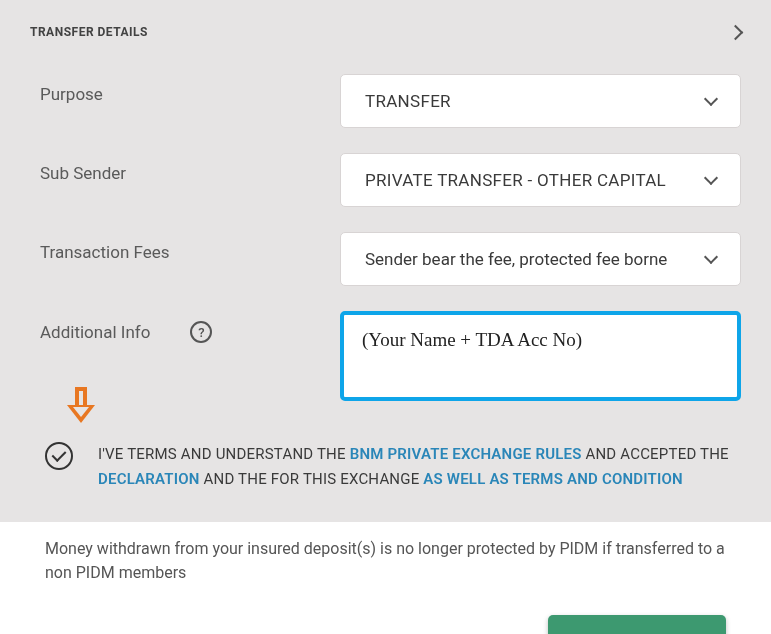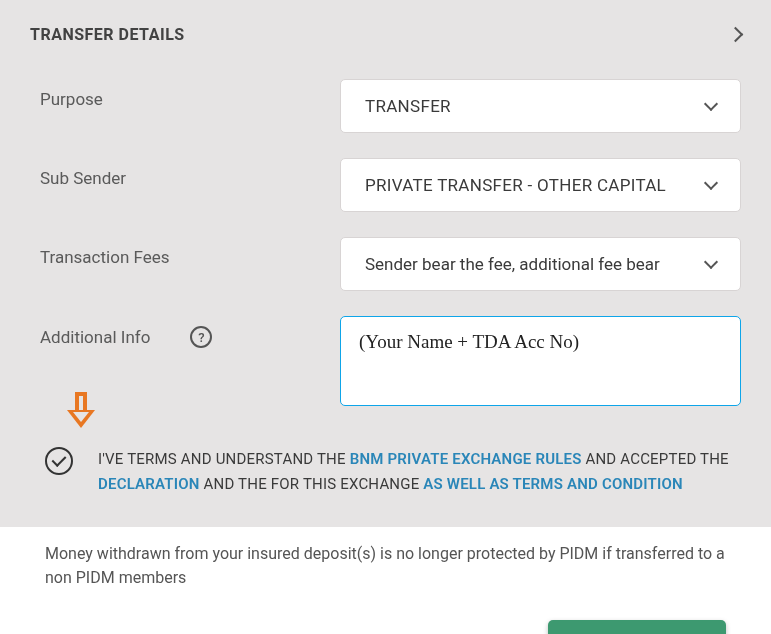--- a/index.html
+++ b/index.html
@@ -13,21 +13,21 @@
       background: #e6e4e4;
       padding: 25px 30px 20px 30px;
     }
     .header {
       display: flex;
       justify-content: space-between;
       align-items: center;
       margin-bottom: 35px;
     }
     .header-title {
-      font-size: 16px;
+      font-size: 12px;
       font-weight: 700;
       color: #424242;
       letter-spacing: 0.5px;
     }
     .chevron-right {
       width: 11px;
       height: 11px;
       border-top: 2.5px solid #555;
       border-right: 2.5px solid #555;
       transform: rotate(45deg);
@@ -89,21 +89,21 @@
       height: 10px;
       border-bottom: 2px solid #555;
       border-right: 2px solid #555;
       transform: rotate(45deg);
       margin-bottom: 5px;
       flex-shrink: 0;
     }
     .textarea-box {
       flex: 1;
       background: #fff;
-      border: 1px solid #0ea5e9;
+      border: 4px solid #0ea5e9;
       border-radius: 5px;
       height: 90px;
       padding: 14px 18px;
     }
     .textarea-value {
       font-family: Georgia, "Times New Roman", serif;
       font-size: 19px;
       color: #222;
     }
     .arrow-annotation {
@@ -237,21 +237,21 @@
       <div class="form-label">Sub Sender</div>
       <div class="select-box">
         <div class="select-value upper">PRIVATE TRANSFER - OTHER CAPITAL</div>
         <div class="chevron-down"></div>
       </div>
     </div>
 
     <div class="form-row">
       <div class="form-label">Transaction Fees</div>
       <div class="select-box">
-        <div class="select-value">Sender bear the fee, additional fee bear</div>
+        <div class="select-value">Sender bear the fee, protected fee borne</div>
         <div class="chevron-down"></div>
       </div>
     </div>
 
     <div class="form-row tight">
       <div class="form-label">
         <span>Additional Info</span>
         <span class="help-icon">?</span>
       </div>
       <div class="textarea-box">

